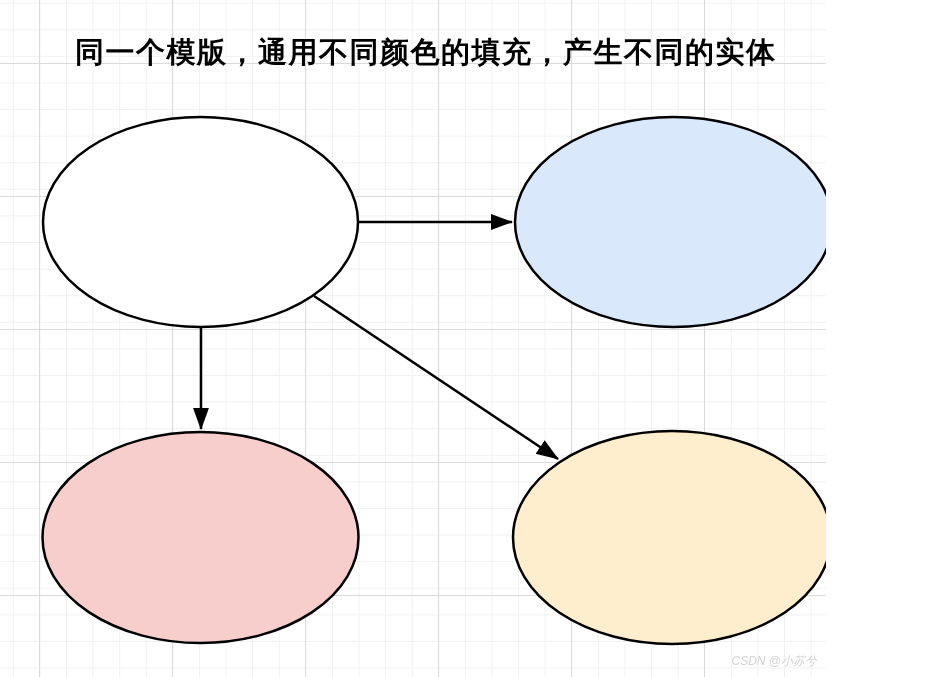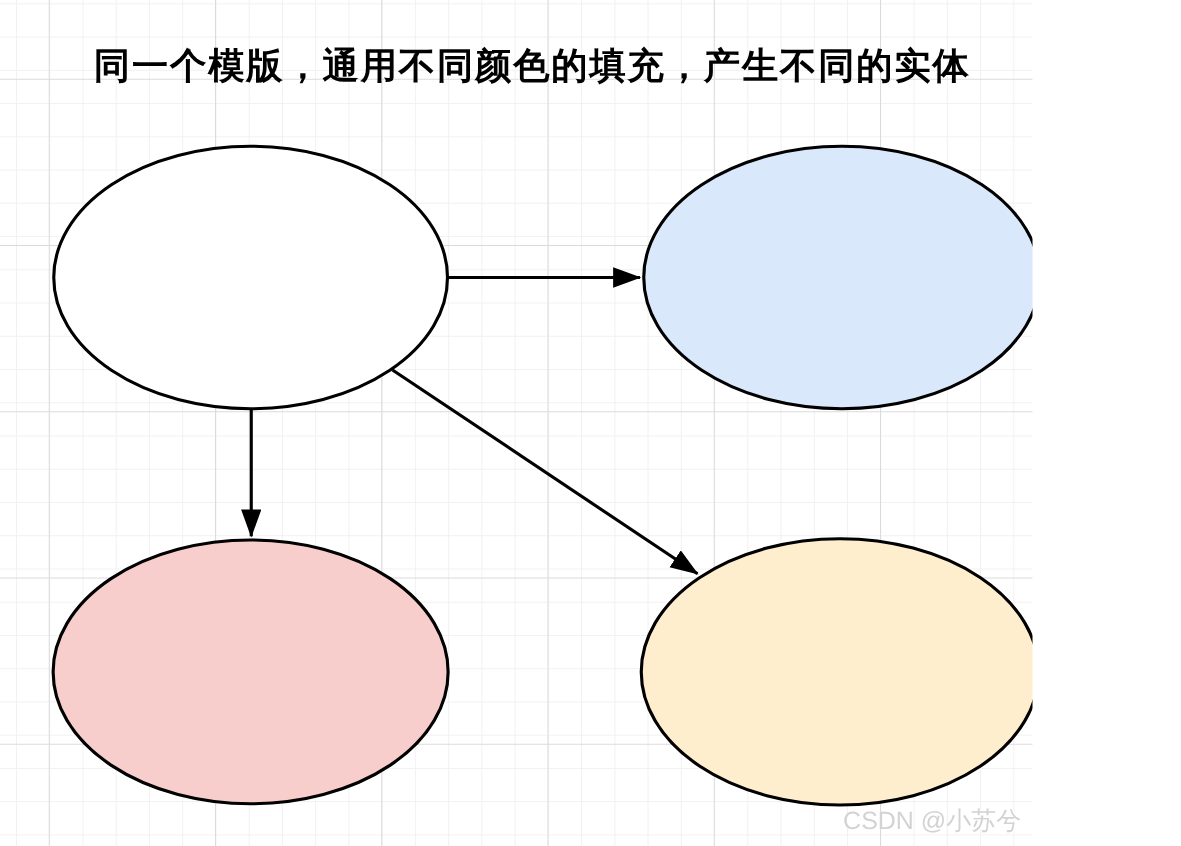--- a/index.html
+++ b/index.html
@@ -52,24 +52,25 @@
   }
   .edge {
     stroke: #000000;
     stroke-width: 2.5;
     fill: none;
   }
   .watermark {
     position: absolute;
     right: 9px;
     bottom: 7px;
-    font-size: 20px;
+    font-size: 12px;
     color: #d3d3d3;
     text-shadow: 1px 1px 0 #ffffff;
     white-space: nowrap;
+    font-style: italic;
   }
 </style>
 </head>
 <body>
 
 <div class="canvas">
 
   <div class="diagram-title">同一个模版，通用不同颜色的填充，产生不同的实体</div>
 
   <svg class="diagram-svg" width="945" height="677" viewBox="0 0 945 677" xmlns="http://www.w3.org/2000/svg">

